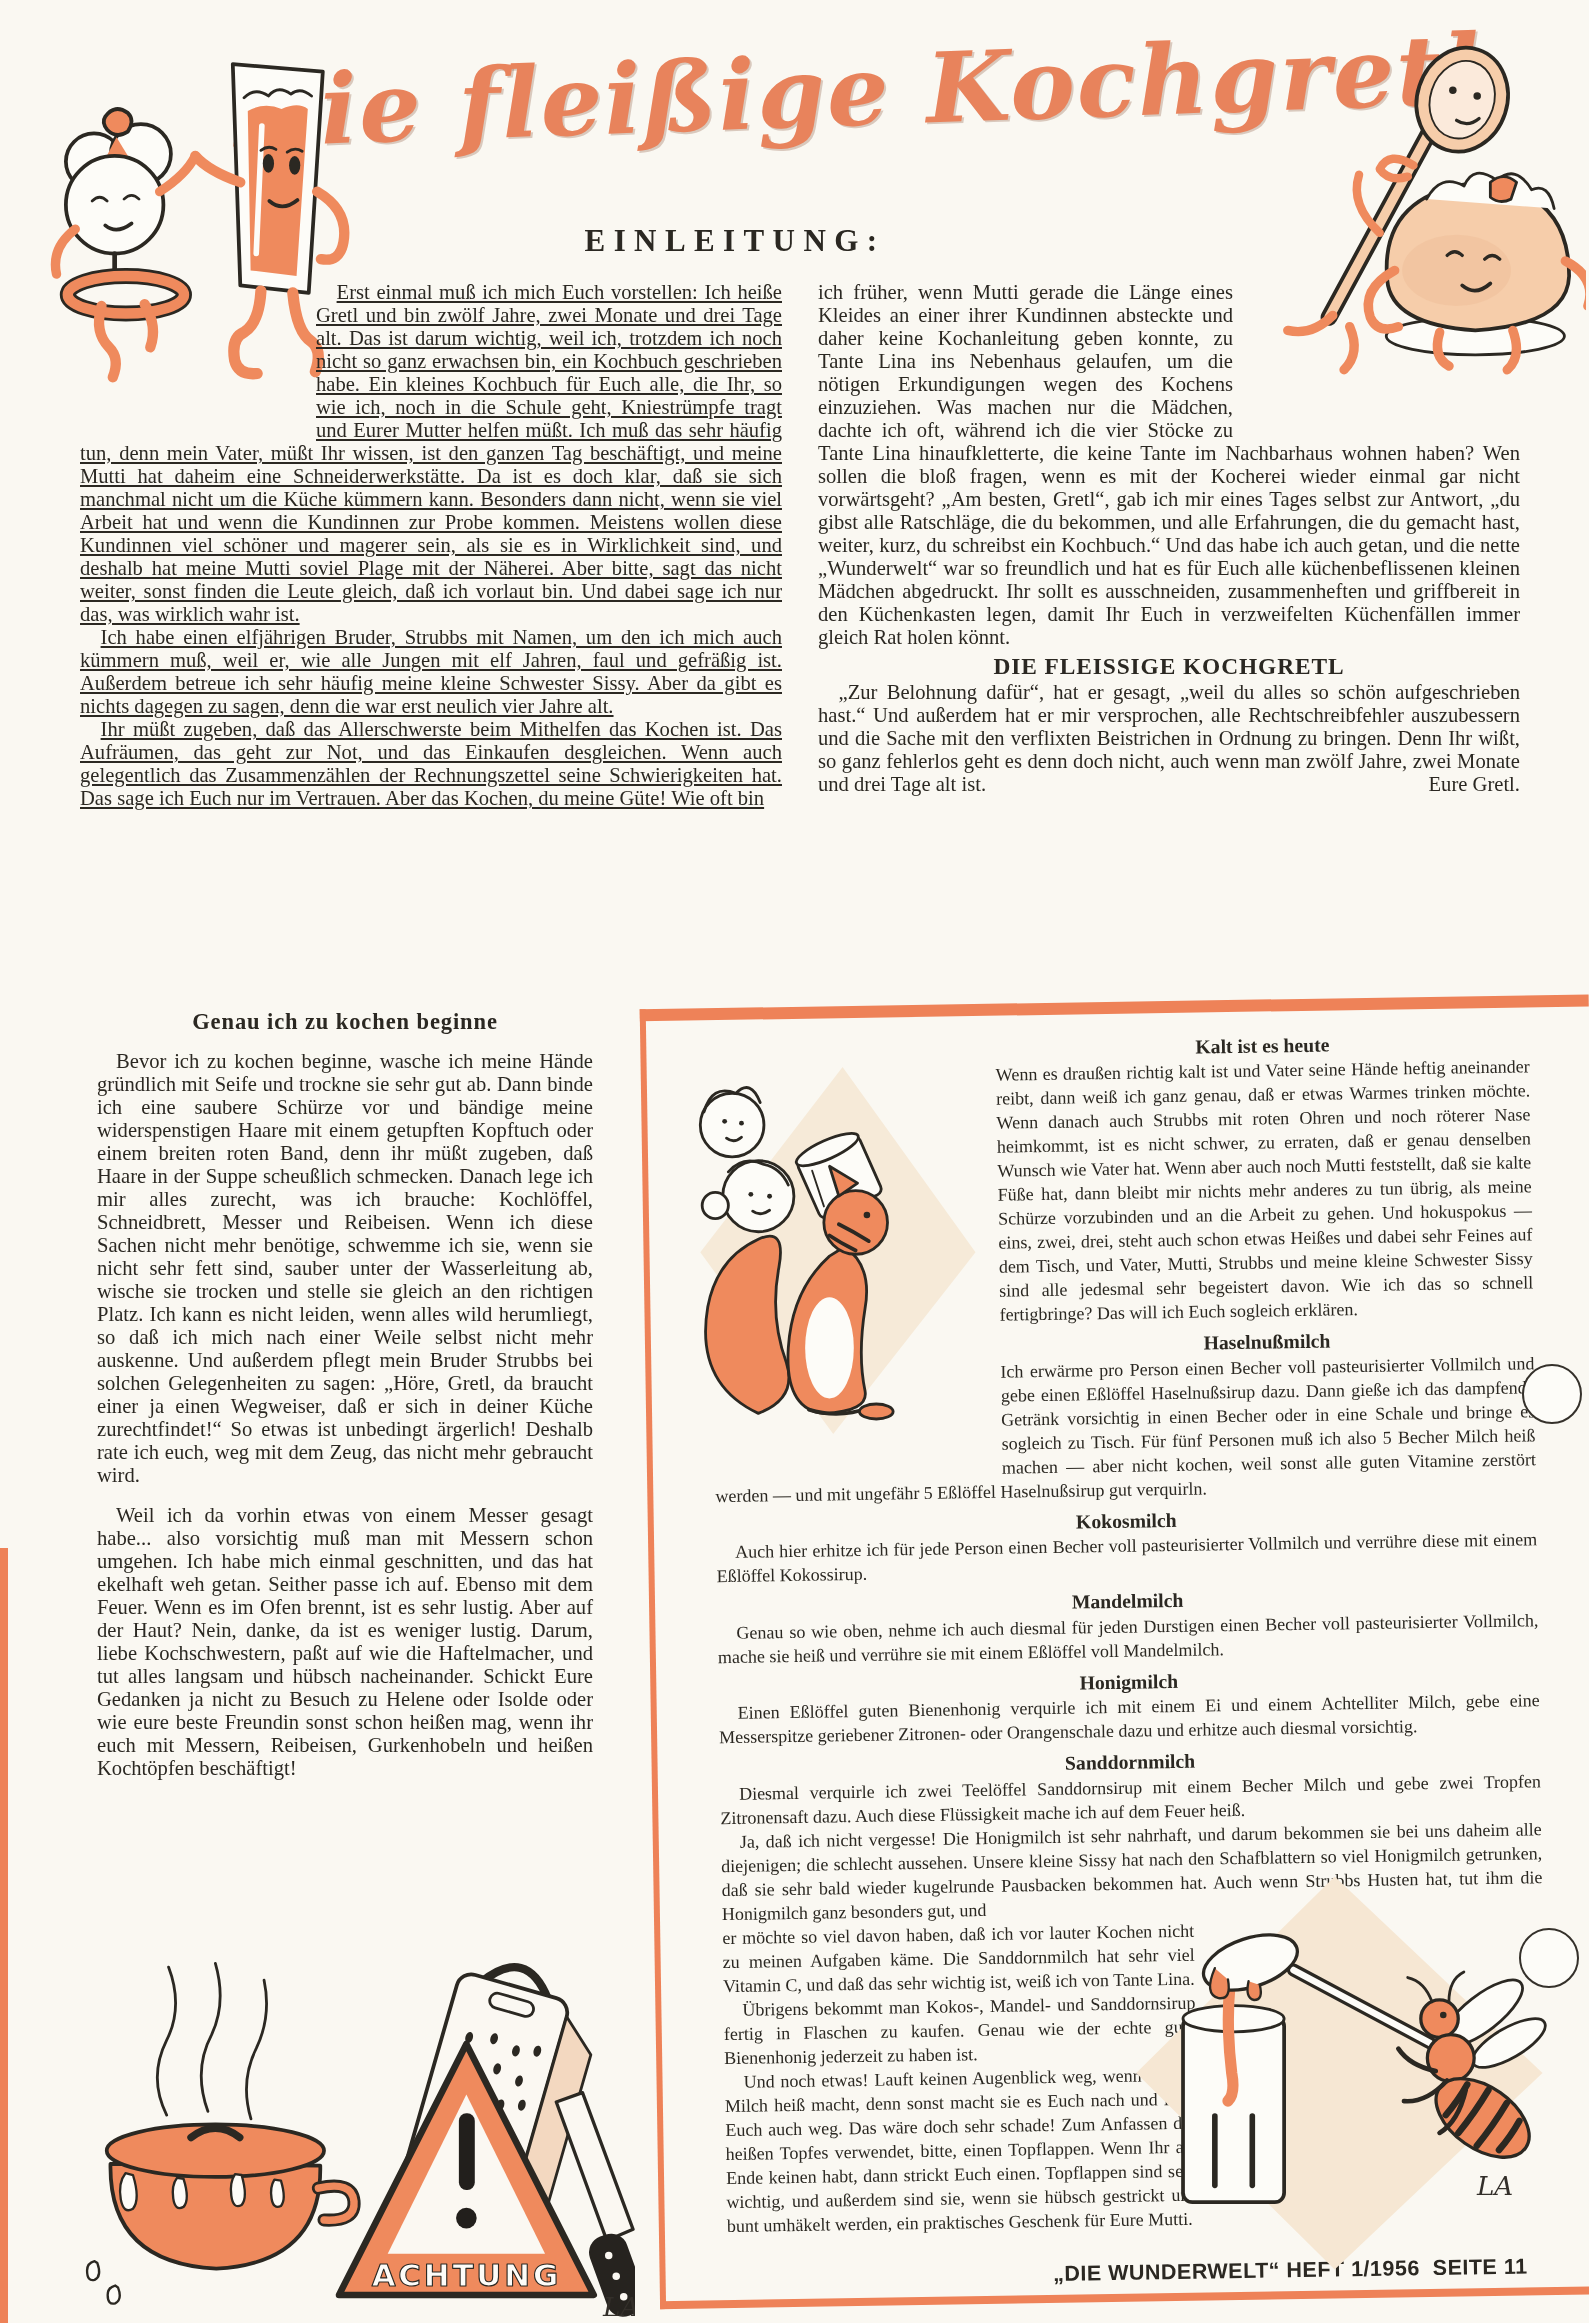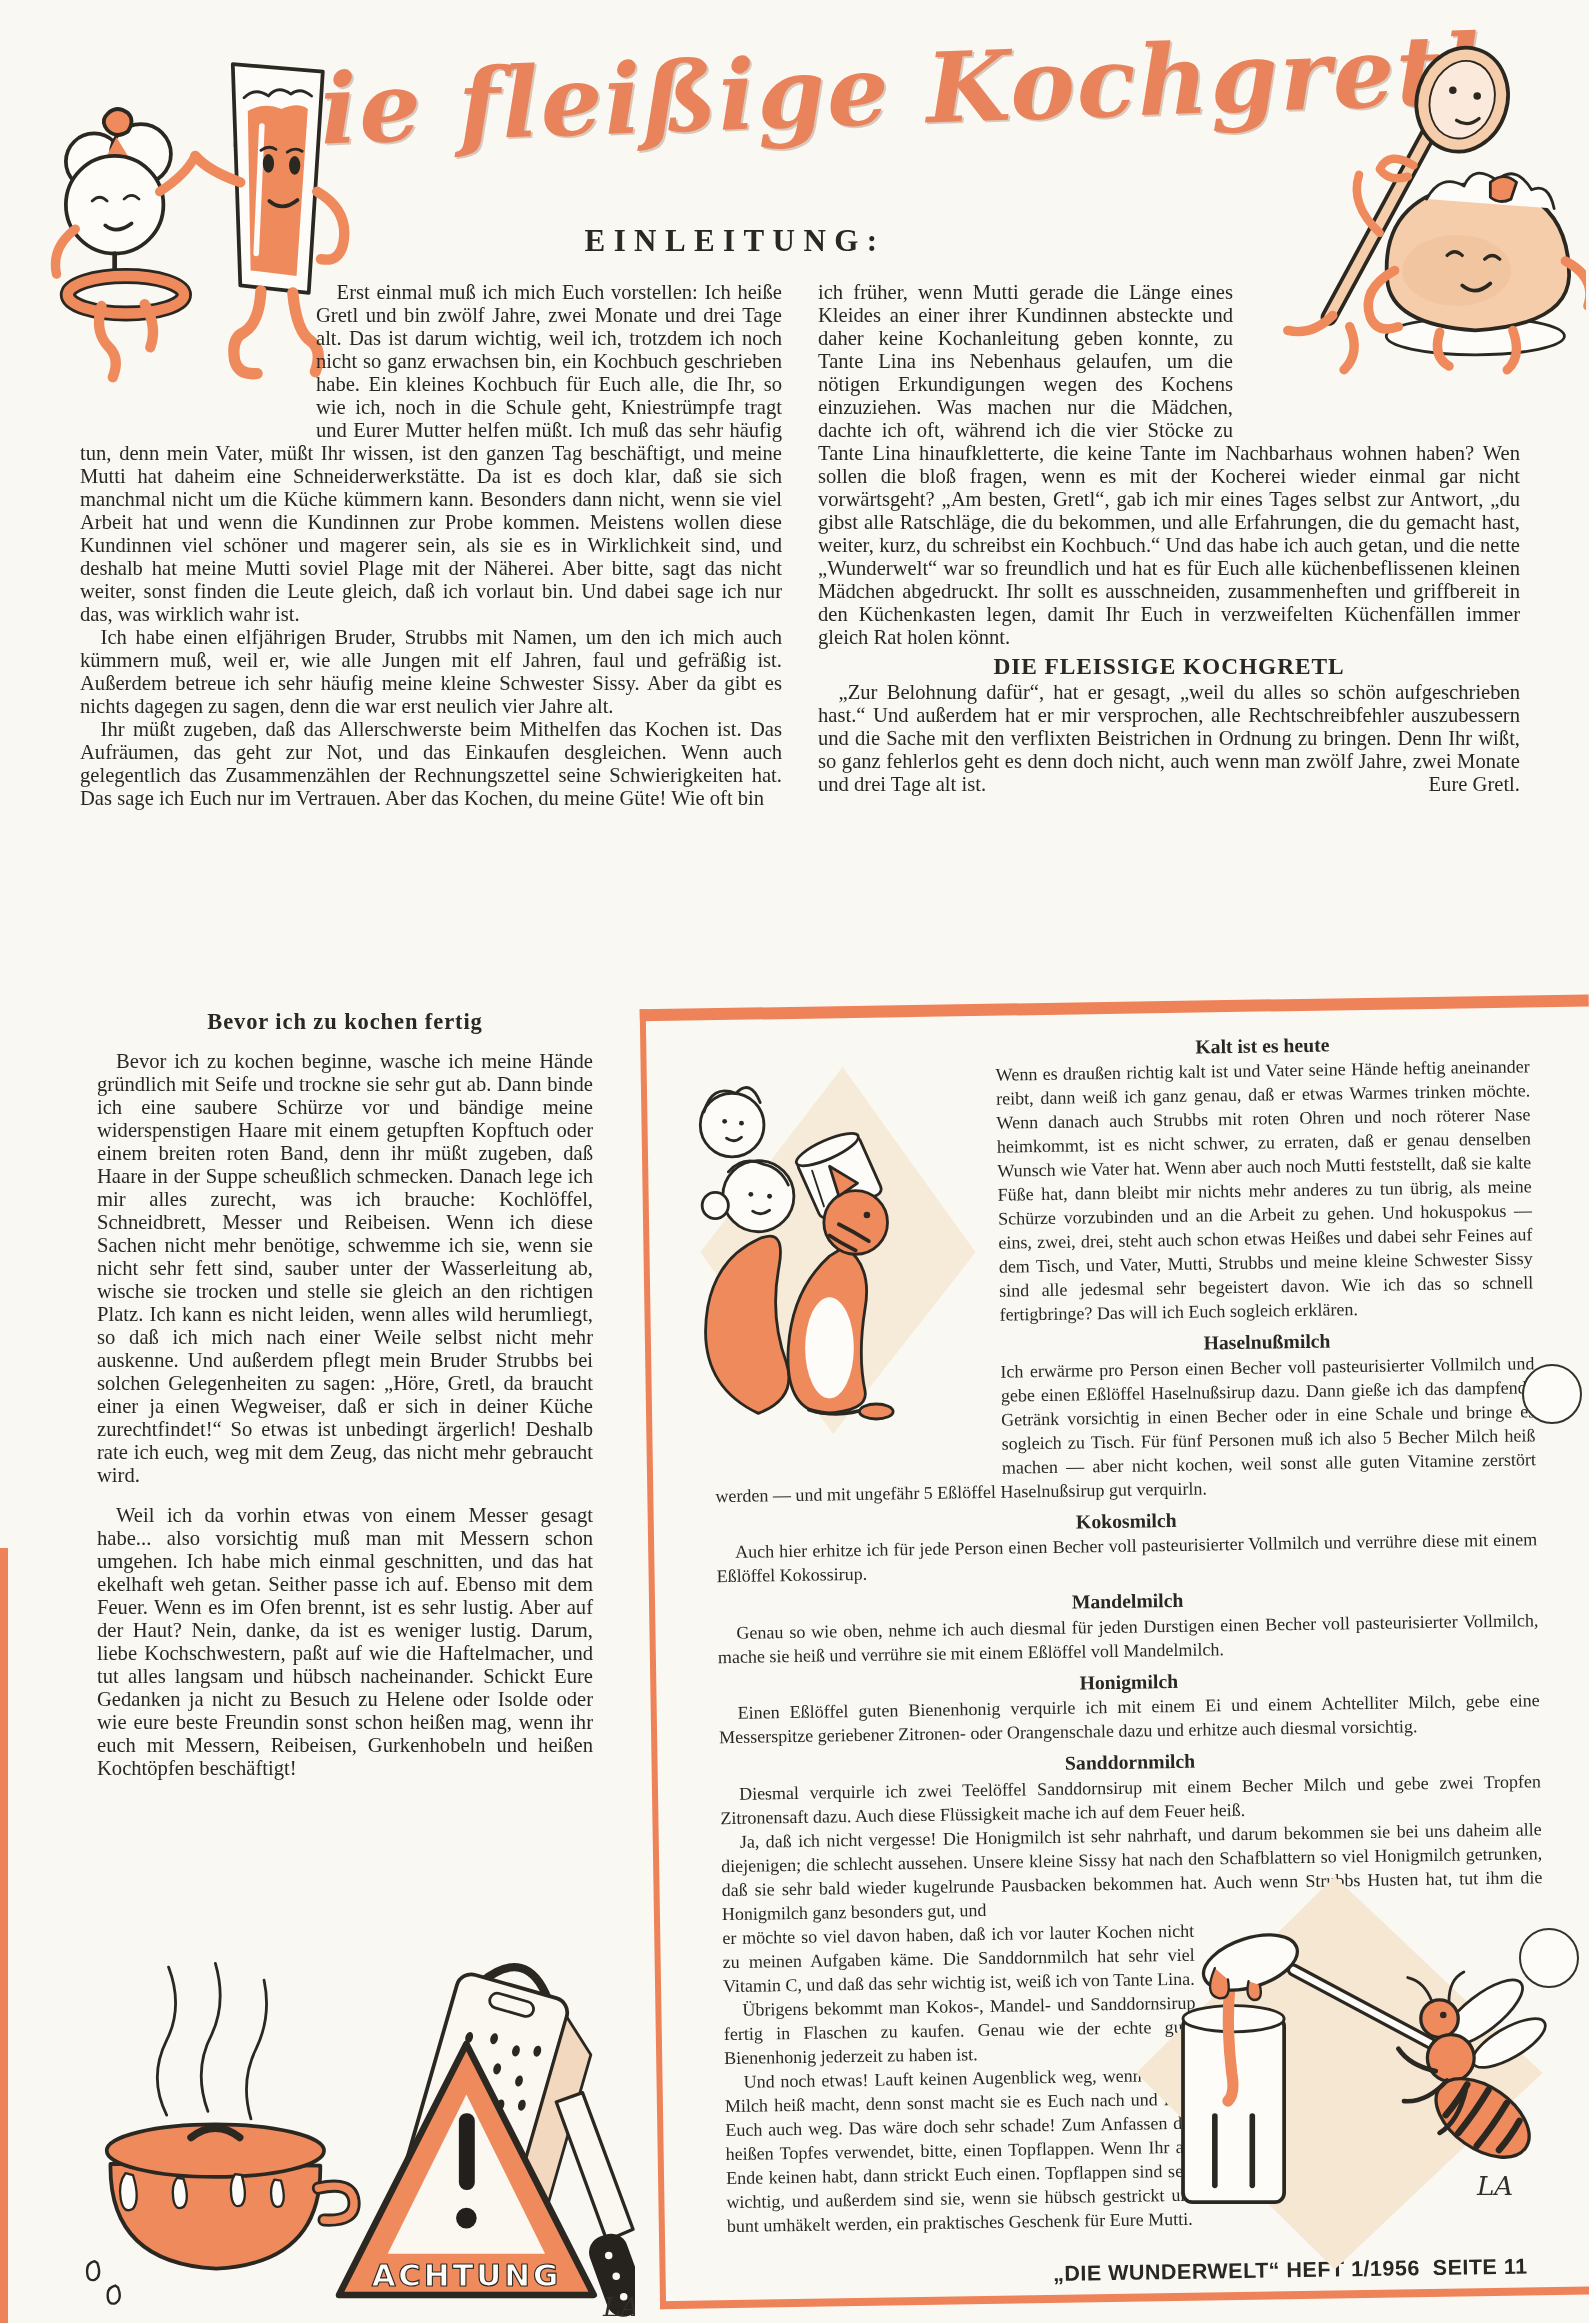--- a/index.html
+++ b/index.html
@@ -8,21 +8,21 @@
   
   .title-script{position:absolute;left:234px;top:36px;width:1124px;text-align:center;
     font-family:"DejaVu Serif", serif;font-style:italic;font-weight:bold;
     font-size:97px;color:#e8835c;transform:rotate(-2deg);letter-spacing:1.9px;
     text-shadow:1.9px 1.9px 0 rgba(120,60,30,.25);white-space:nowrap;}
   .einleitung{position:absolute;left:0;top:223px;width:1470px;text-align:center;
     font-weight:bold;font-size:31px;letter-spacing:8.4px;}
   
   .intro-cols{position:absolute;left:80px;top:281px;width:1440px;display:flex;}
   .col{width:707px;font-size:20.6px;line-height:23px;text-align:justify;}
-  .col-left{margin-right:36px;}
+  .col-left{margin-right:36px;text-decoration:underline;}
   .col p{margin:0;text-indent:20.6px;}
   .col p.noindent{text-indent:0;}
   .cut-l{float:left;width:236px;height:141px;}
   .cut-r{float:right;width:287px;height:141px;}
   .book-title{font-weight:bold;text-align:center;font-size:23.4px;margin:5.6px 0 3.7px 0;letter-spacing:0.9px;}
   .gretl-sig{float:right;font-style:normal;}
   
   .prep{position:absolute;left:80px;top:1010px;width:530px;font-size:20.6px;line-height:23px;text-align:justify;}
   .prep h3{margin:0 0 7.5px 0;text-align:center;font-size:22.5px;letter-spacing:0.9px;}
   .prep p{margin:17px;text-indent:19px;}
@@ -134,21 +134,21 @@
     </div>
     <div class="col">
       <div class="cut-r"></div>
       <p class="noindent">ich früher, wenn Mutti gerade die Länge eines Kleides an einer ihrer Kundinnen absteckte und daher keine Kochanleitung geben konnte, zu Tante Lina ins Nebenhaus gelaufen, um die nötigen Erkundigungen wegen des Kochens einzuziehen. Was machen nur die Mädchen, dachte ich oft, während ich die vier Stöcke zu Tante Lina hinaufkletterte, die keine Tante im Nachbarhaus wohnen haben? Wen sollen die bloß fragen, wenn es mit der Kocherei wieder einmal gar nicht vorwärtsgeht? „Am besten, Gretl“, gab ich mir eines Tages selbst zur Antwort, „du gibst alle Ratschläge, die du bekommen, und alle Erfahrungen, die du gemacht hast, weiter, kurz, du schreibst ein Kochbuch.“ Und das habe ich auch getan, und die nette „Wunderwelt“ war so freundlich und hat es für Euch alle küchenbeflissenen kleinen Mädchen abgedruckt. Ihr sollt es ausschneiden, zusammenheften und griffbereit in den Küchenkasten legen, damit Ihr Euch in verzweifelten Küchenfällen immer gleich Rat holen könnt.</p>
       <div class="book-title">DIE FLEISSIGE KOCHGRETL</div>
       <p><span>„Zur Belohnung dafür“, hat er gesagt, „weil du alles so schön aufgeschrieben hast.“ Und außerdem hat er mir versprochen, alle Rechtschreibfehler auszubessern und die Sache mit den verflixten Beistrichen in Ordnung zu bringen. Denn Ihr wißt, so ganz fehlerlos geht es denn doch nicht, auch wenn man zwölf Jahre, zwei Monate und drei Tage alt ist.</span><span class="gretl-sig">Eure Gretl.</span></p>
     </div>
   </div>
 
   <div class="prep">
-    <h3>Bevor ich zu kochen fertig</h3>
+    <h3>Genau ich zu kochen beginne</h3>
     <p>Bevor ich zu kochen beginne, wasche ich meine Hände gründlich mit Seife und trockne sie sehr gut ab. Dann binde ich eine saubere Schürze vor und bändige meine widerspenstigen Haare mit einem getupften Kopftuch oder einem breiten roten Band, denn ihr müßt zugeben, daß Haare in der Suppe scheußlich schmecken. Danach lege ich mir alles zurecht, was ich brauche: Kochlöffel, Schneidbrett, Messer und Reibeisen. Wenn ich diese Sachen nicht mehr benötige, schwemme ich sie, wenn sie nicht sehr fett sind, sauber unter der Wasserleitung ab, wische sie trocken und stelle sie gleich an den richtigen Platz. Ich kann es nicht leiden, wenn alles wild herumliegt, so daß ich mich nach einer Weile selbst nicht mehr auskenne. Und außerdem pflegt mein Bruder Strubbs bei solchen Gelegenheiten zu sagen: „Höre, Gretl, da braucht einer ja einen Wegweiser, daß er sich in deiner Küche zurechtfindet!“ So etwas ist unbedingt ärgerlich! Deshalb rate ich euch, weg mit dem Zeug, das nicht mehr gebraucht wird.</p>
     <p>Weil ich da vorhin etwas von einem Messer gesagt habe... also vorsichtig muß man mit Messern schon umgehen. Ich habe mich einmal geschnitten, und das hat ekelhaft weh getan. Seither passe ich auf. Ebenso mit dem Feuer. Wenn es im Ofen brennt, ist es sehr lustig. Aber auf der Haut? Nein, danke, da ist es weniger lustig. Darum, liebe Kochschwestern, paßt auf wie die Haftelmacher, und tut alles langsam und hübsch nacheinander. Schickt Eure Gedanken ja nicht zu Besuch zu Helene oder Isolde oder wie eure beste Freundin sonst schon heißen mag, wenn ihr euch mit Messern, Reibeisen, Gurkenhobeln und heißen Kochtöpfen beschäftigt!</p>
   </div>
 
   <svg class="art" style="left:43px;top:1954px" width="592" height="369" viewBox="0 0 632 394">
     <g stroke="#2b2822" stroke-width="4" stroke-linecap="round" stroke-linejoin="round">
       <g stroke-width="3" fill="none">
         <path d="M132 172 Q112 132 132 92 Q150 56 134 14"></path>
         <path d="M176 168 Q160 124 180 86 Q196 52 184 10"></path>
         <path d="M222 176 Q210 136 228 100 Q244 66 236 28"></path>

